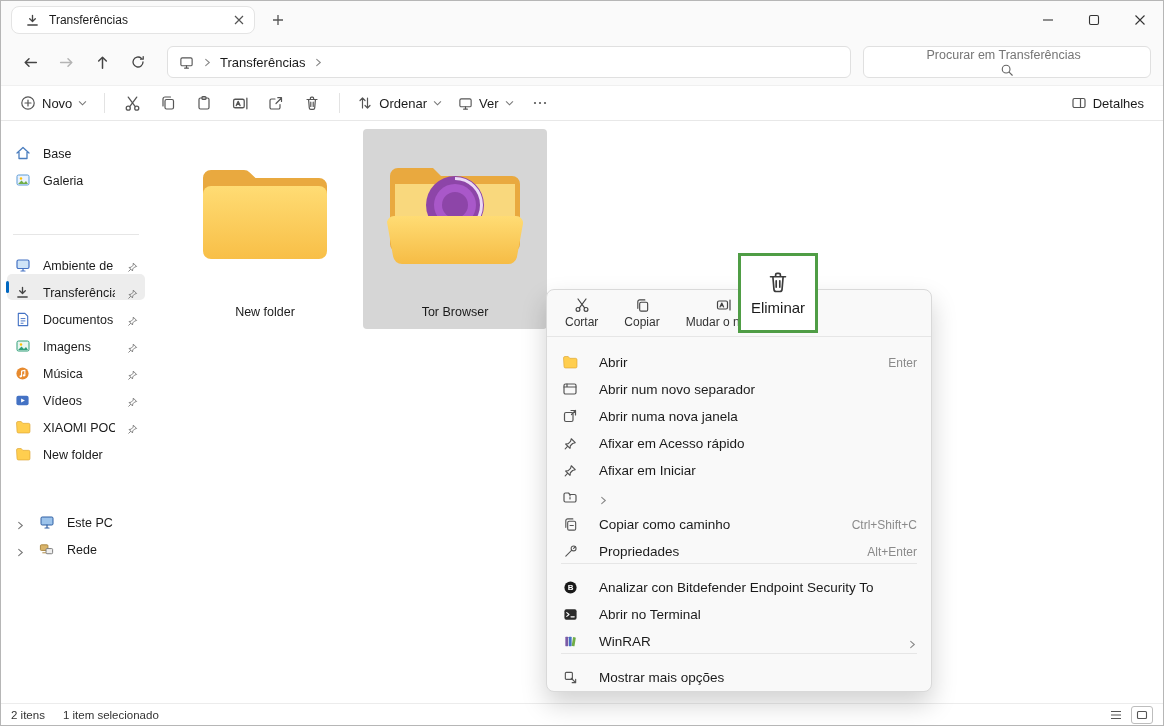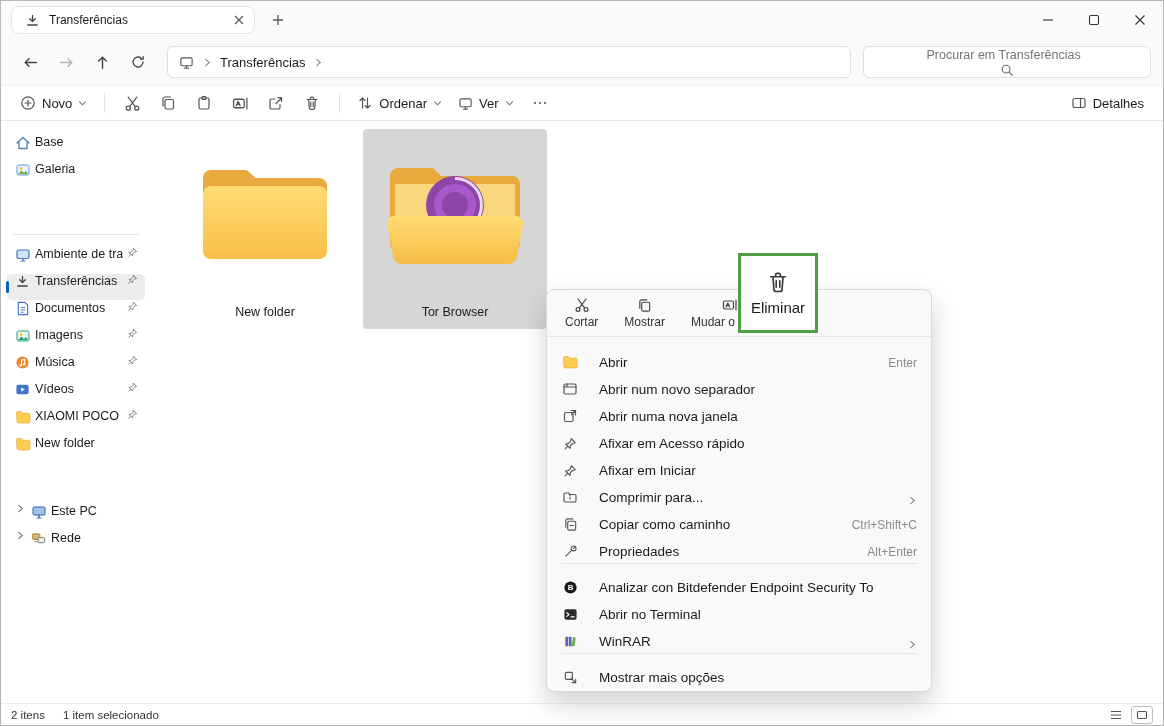--- a/index.html
+++ b/index.html
@@ -24,21 +24,21 @@
   .address{flex:1; height:32px; margin:0 10px; background:#fff; border:1px solid #e0e0e0; border-radius:6px; display:flex; align-items:center; padding:0 10px; gap:8px; font-size:13px;}
   .search{width:288px; height:32px; background:#fff; border:1px solid #e0e0e0; border-radius:6px; display:flex; align-items:center; padding:0 10px;flex-direction:column;}
   .search input{border:none; outline:none; flex:1; font-size:12.5px; font-family:inherit; color:#444; background:transparent;}
   
   .toolbar{position:absolute; top:84px; left:0; right:0; height:36px; background:#fff; border-top:1px solid #f0f0f0; border-bottom:1px solid #e8e8e8; display:flex; align-items:center; padding:0 12px; gap:2px;}
   .tbtn{height:30px; min-width:34px; padding:0 7px; display:flex; align-items:center; justify-content:center; gap:6px; border-radius:6px; font-size:13px; color:#1b1b1b;}
   .vdiv{width:1px; height:20px; background:#e3e3e3; margin:0 8px;}
   .spacer{flex:1;}
   
   .sidebar{position:absolute; top:121px; left:0; bottom:22px; width:150px; padding-top:12px; overflow:hidden; font-size:12.5px;}
-  .side-item{position:relative; display:flex; align-items:flex-start; gap:4px; height:26px; margin:1px 6px; padding:0 7px; border-radius:5px;}
+  .side-item{position:relative; display:flex; align-items:flex-end; gap:12px; height:26px; margin:1px 6px; padding:0 7px; border-radius:5px;}
   .side-item.selected{background:#ededed;}
   .side-item.selected::before{content:""; position:absolute; left:-1px; top:7px; width:3px; height:12px; background:#0067c0; border-radius:2px;}
   .slabel{flex:1; white-space:nowrap; overflow:hidden;}
   .pin{margin-left:auto; display:flex;}
   .sicon{display:flex; width:17px; justify-content:center;}
   .chev{display:flex; width:12px; justify-content:center;}
   .side-sep{height:1px; background:#e6e6e6; margin:46px 12px 12px;}
   .tree-gap{height:40px;}
   
   .main{position:absolute; top:121px; left:150px; right:0; bottom:22px; padding:7px 0 0 22px; display:flex; align-items:flex-start; gap:6px; background:#fff;}
@@ -495,21 +495,21 @@
         </span>
         <span>Cortar</span>
       </div>
       <div class="qa">
         <span>
           <svg width="15" height="15" viewBox="0 0 16 16" fill="none" stroke="#444" stroke-width="1.2" stroke-linecap="round" stroke-linejoin="round">
               <rect x="5" y="4.5" width="8.5" height="9.5" rx="1.5"></rect>
               <path d="M3 11V4a2 2 0 0 1 2-2h5.5"></path>
             </svg>
         </span>
-        <span>Mostrar</span>
+        <span>Copiar</span>
       </div>
       <div class="qa">
         <span>
           <svg width="16" height="16" viewBox="0 0 16 16" fill="none" stroke="#444" stroke-width="1.2" stroke-linecap="round" stroke-linejoin="round">
               <rect x="1.5" y="4" width="10" height="8" rx="1.5"></rect>
               <path d="M4 10l1.8-4 1.8 4M4.7 8.7h2.2M14 3v10"></path>
             </svg>
         </span>
         <span>Mudar o nome</span>
       </div>
@@ -565,21 +565,20 @@
         <span class="mlabel">Afixar em Iniciar</span>
         <span class="mshortcut"></span>
       </div>
       <div class="menu-item">
         <span class="micon">
           <svg width="16" height="16" viewBox="0 0 16 16" fill="none" stroke="#555" stroke-width="1.2" stroke-linecap="round" stroke-linejoin="round">
               <path d="M2 5.5A1.5 1.5 0 0 1 3.5 4h3l1.4 1.5h4.6A1.5 1.5 0 0 1 14 7v4.5a1.5 1.5 0 0 1-1.5 1.5h-9A1.5 1.5 0 0 1 2 11.5z"></path>
               <path d="M8 5.5V7M8 8.5V10"></path>
             </svg>
         </span>
-        <span class="mlabel">Comprimir para...</span>
         <span class="msub">
           <svg width="9" height="9" viewBox="0 0 10 10" fill="none" stroke="#888" stroke-width="1.2" stroke-linecap="round">
               <path d="M3 1.5L7 5 3 8.5"></path>
             </svg>
         </span>
       </div>
       <div class="menu-item">
         <span class="micon">
           <svg width="15" height="15" viewBox="0 0 16 16" fill="none" stroke="#555" stroke-width="1.2" stroke-linecap="round" stroke-linejoin="round">
               <rect x="5" y="4.5" width="8.5" height="9.5" rx="1.5"></rect>

